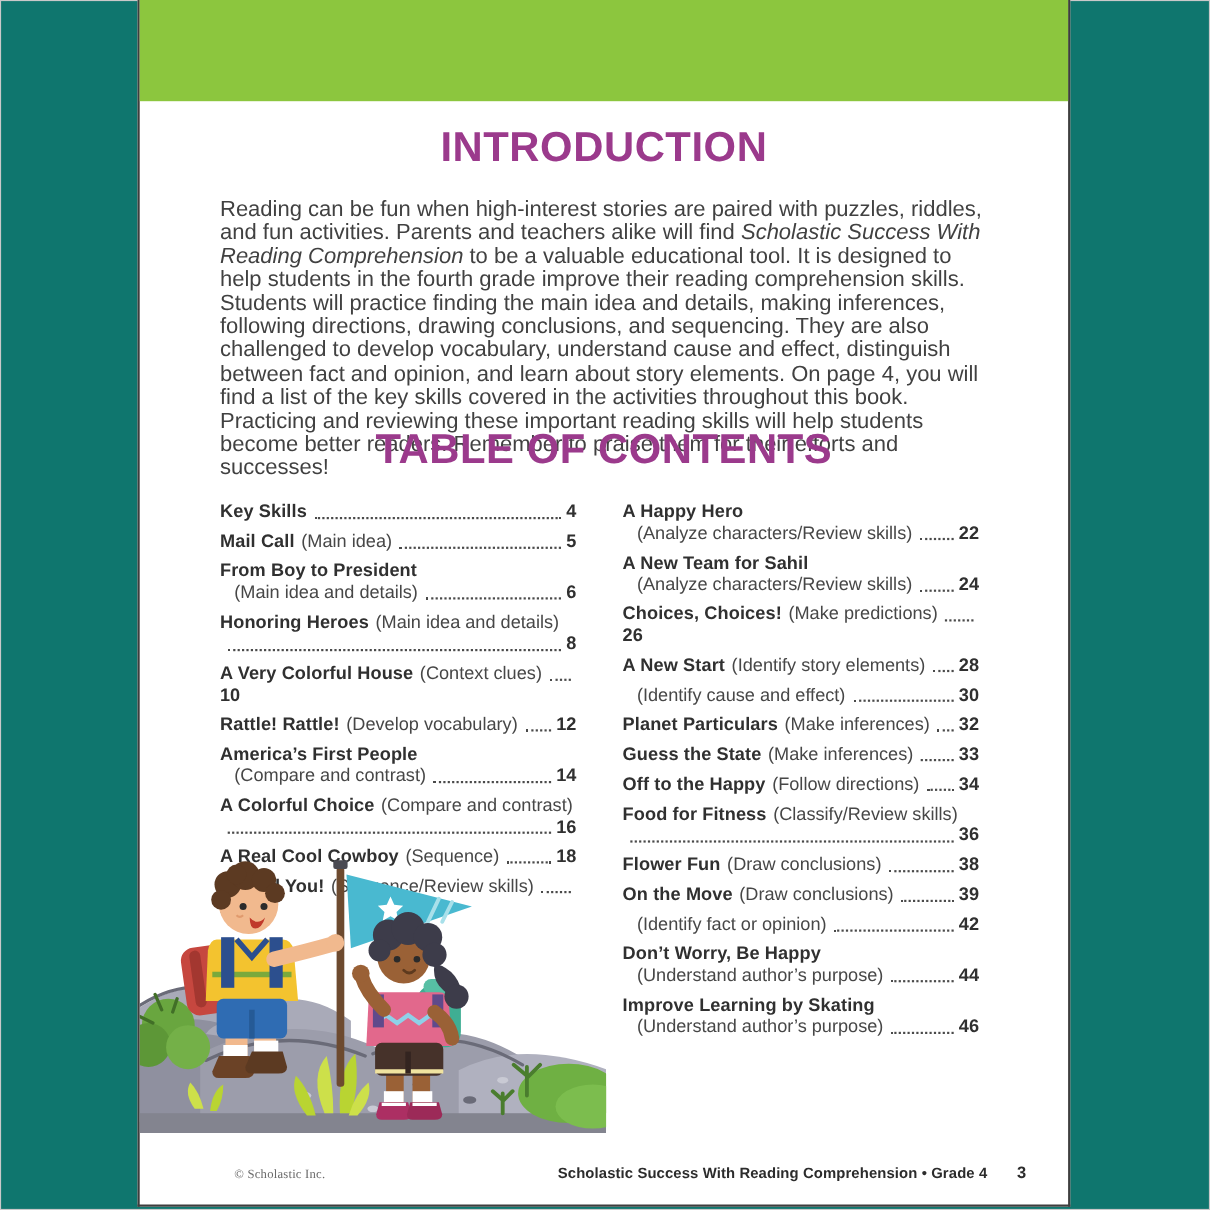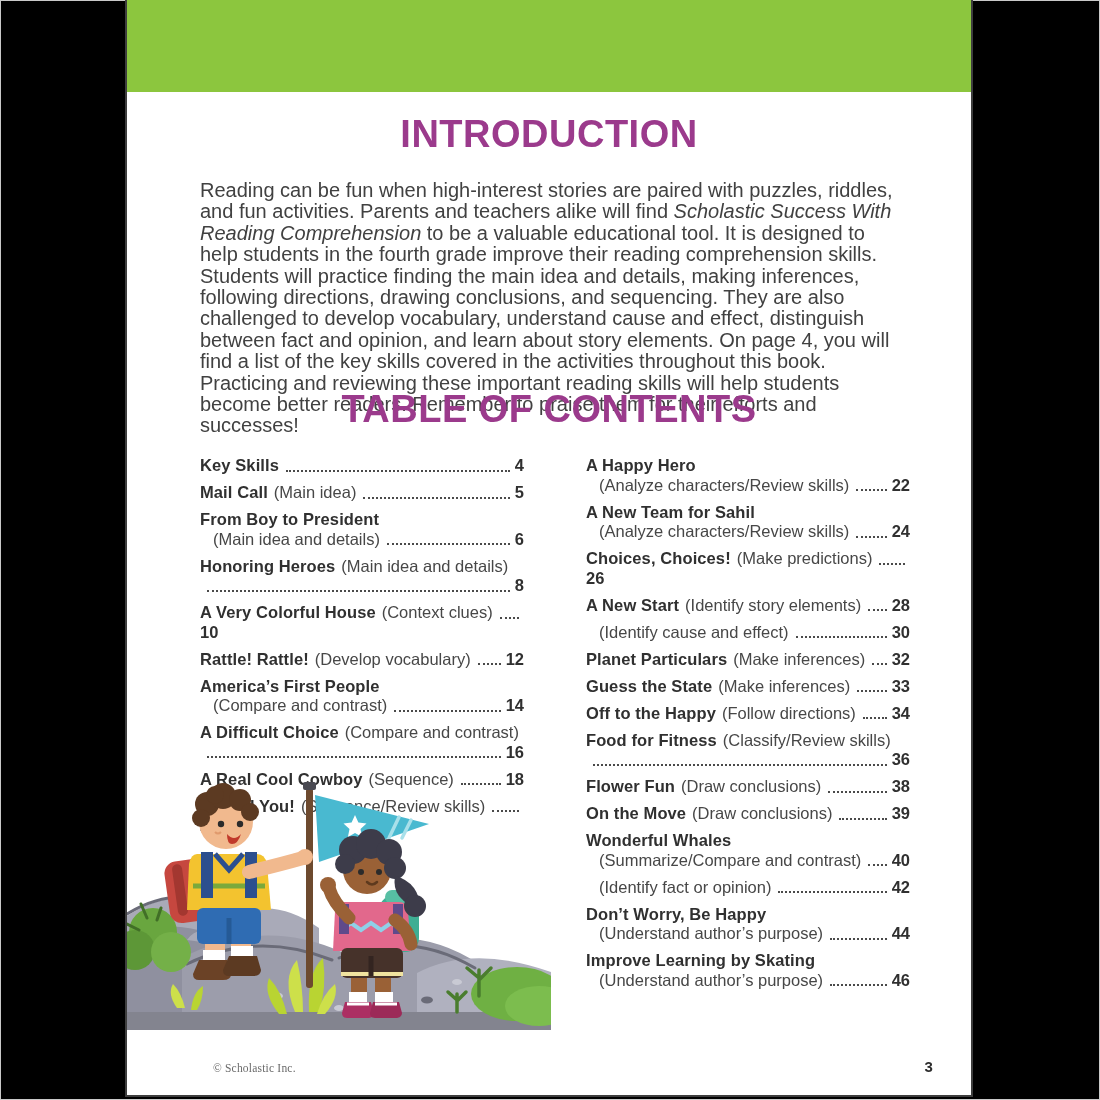--- a/index.html
+++ b/index.html
@@ -2,41 +2,41 @@
 <html><head>
 <meta charset="utf-8">
 <style>
   html,body{margin:0;padding:0;background:#ffffff;}
   body{
     width:1100px;height:1100px;position:relative;
     font-family:"Liberation Sans",sans-serif;
     -webkit-font-smoothing:antialiased;
   }
   .canvas{
-    position:absolute;inset:0;width:1100px;height:1100px;background:#000000;
+    position:absolute;inset:0;width:1100px;height:1100px;background:#0f766e;
     outline:1px solid #c9c9c9;outline-offset:-1px;overflow:hidden;
   }
   .sheet{
     position:absolute;left:125px;top:0;width:848px;height:1097px;
     box-sizing:border-box;background:#fff;
     border-left:2px solid #3e3e3e;border-right:2px solid #3e3e3e;border-bottom:2px solid #3e3e3e;
   }
   .band{position:absolute;top:0;left:0;right:0;height:92px;}
   .intro-title,.toc-title{
     position:absolute;left:0;width:100%;text-align:center;
     font-weight:800;font-size:38px;letter-spacing:.5px;margin:0;
   }
   .intro-title{top:113px;}
   .toc-title{top:388px;}
   .intro-text{
     position:absolute;top:160px;left:73px;width:696px;
     font-size:20px;line-height:21.4px;color:#414141;
   }
   .intro-text .it{font-style:italic;}
-  .toc-cols{position:absolute;top:456px;left:73px;width:702px;display:flex;gap:62px;}
+  .toc-cols{position:absolute;top:456px;left:73px;width:702px;display:flex;gap:42px;}
   .toc-col{width:324px;flex:0 0 324px;}
   .toc-entry{
     display:flex;flex-wrap:wrap;align-items:baseline;
     font-size:16.5px;line-height:19.5px;margin-bottom:7.5px;color:#303030;
   }
   .t-title{font-weight:700;letter-spacing:.1px;}
   .t-skill{color:#474747;margin-left:6px;}
   .leader{
     flex:1 1 auto;min-width:14px;align-self:flex-end;
     border-bottom:2.4px dotted #4a4a4a;margin:0 5px 4px 7px;
@@ -114,21 +114,21 @@
           </div>
 
           <div class="toc-entry two-line">
             <span class="t-title">America’s First People</span>
             <span class="t-skill">(Compare and contrast)</span>
             <span class="leader"></span>
             <span class="t-page">14</span>
           </div>
 
           <div class="toc-entry">
-            <span class="t-title">A Difficult Choice</span>
+            <span class="t-title">A Colorful Choice</span>
             <span class="t-skill">(Compare and contrast)</span>
             <span class="leader"></span>
             <span class="t-page">16</span>
           </div>
 
           <div class="toc-entry">
             <span class="t-title">A Real Cool Cowboy</span>
             <span class="t-skill">(Sequence)</span>
             <span class="leader"></span>
             <span class="t-page">18</span>
@@ -212,26 +212,20 @@
             <span class="t-page">38</span>
           </div>
 
           <div class="toc-entry">
             <span class="t-title">On the Move</span>
             <span class="t-skill">(Draw conclusions)</span>
             <span class="leader"></span>
             <span class="t-page">39</span>
           </div>
 
-          <div class="toc-entry two-line">
-            <span class="t-title">Wonderful Whales</span>
-            <span class="t-skill">(Summarize/Compare and contrast)</span>
-            <span class="leader"></span>
-            <span class="t-page">40</span>
-          </div>
 
           <div class="toc-entry two-line">
             <span class="t-skill">(Identify fact or opinion)</span>
             <span class="leader"></span>
             <span class="t-page">42</span>
           </div>
 
           <div class="toc-entry two-line">
             <span class="t-title">Don’t Worry, Be Happy</span>
             <span class="t-skill">(Understand author’s purpose)</span>
@@ -357,17 +351,18 @@
           <circle cx="288" cy="138" r="11"></circle>
         </g>
         <circle cx="234" cy="104" r="3" fill="#2b2b2b"></circle>
         <circle cx="252" cy="104" r="3" fill="#2b2b2b"></circle>
         <path d="M240,114 q5,5 10,0" stroke="#5e3a1e" stroke-width="2.5" fill="none" stroke-linecap="round"></path>
       </g>
     </svg>
 
     <div class="footer-copy">© Scholastic Inc.</div>
     <div class="footer-right">
+      <span>Scholastic Success With Reading Comprehension • Grade 4</span>
       <span class="pgnum">3</span>
     </div>
 
   </div>
 </div>
 
 </body></html>

